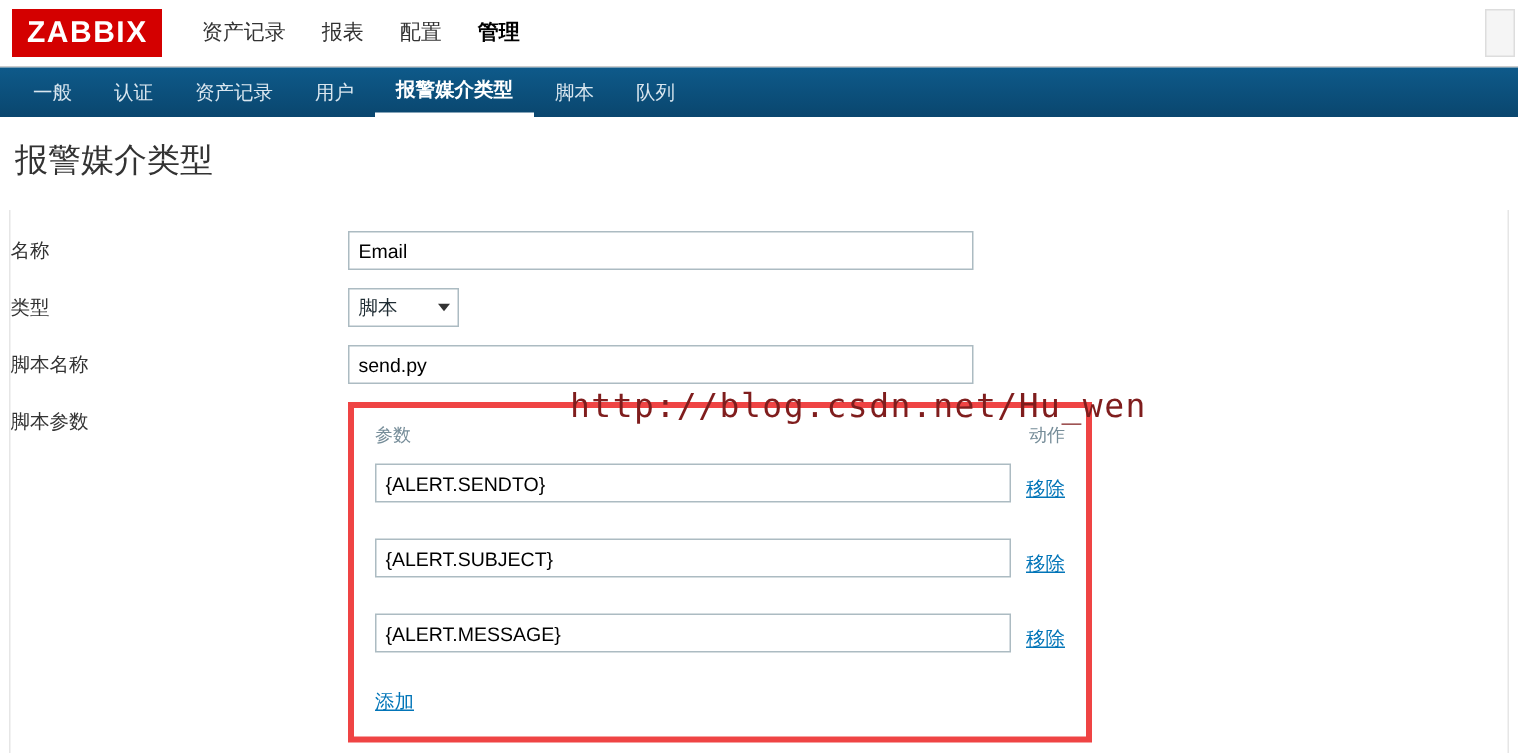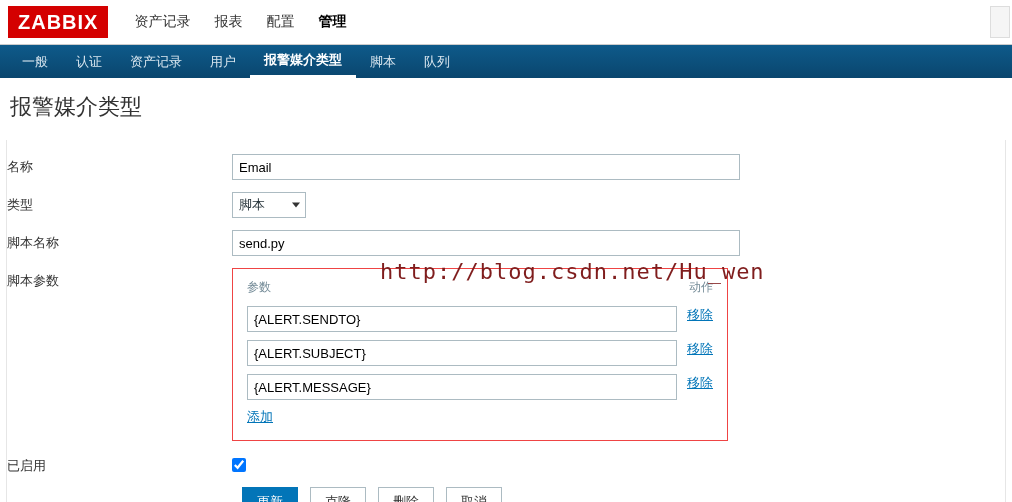--- a/index.html
+++ b/index.html
@@ -17,29 +17,29 @@
     .subnav-item.active { color: #fff; border-bottom: 3px solid #fff; font-weight: bold; }
     
     .page-title { font-size: 22px; color: #333; padding: 14px 10px 18px; font-weight: normal; }
     
     .content { background: #fff; border: 1px solid #e6e6e6; border-top: none; margin: 0 6px; padding: 14px 0 24px; }
     
     .form-row { display: flex; align-items: flex-start; margin-bottom: 12px; }
     .form-label { width: 225px; text-align: left; padding-right: 10px; padding-top: 4px; color: #333; font-size: 13px; }
     .form-field { flex: 1; }
     
-    input[type="text"] { border: 1px solid #acbbc2; padding: 4px 6px; font-size: 13px; height: 26px; width: 508px; }
+    input[type="text"] { border: 1px solid #acbbc2; padding: 4px 6px; font-size: 13px; height: 26px; width: 417px; }
     
     .select-wrap { position: relative; display: inline-block; }
     .select-box { border: 1px solid #acbbc2; height: 26px; width: 74px; padding: 4px 22px 4px 6px; font-size: 13px; background: #fff; cursor: pointer; display: flex; align-items: center; }
     .select-caret { position: absolute; right: 6px; top: 50%; transform: translateY(-50%); width: 0; height: 0; border-left: 4px solid transparent; border-right: 4px solid transparent; border-top: 5px solid #333; }
     
-    .params-box { border: 1px solid #ef4444; width: 496px; padding: 10px 14px 14px; }
+    .params-box { border: 4px solid #ef4444; width: 496px; padding: 10px 14px 14px; }
     .params-header { display: flex; justify-content: space-between; color: #768d99; font-size: 12px; margin-bottom: 10px; }
-    .param-row { display: flex; align-items: flex-start; margin-bottom: 8px; }
+    .param-row { display: flex; align-items: flex-end; margin-bottom: 24px; }
     .param-row input { flex: 1; width: auto; }
     .param-action { color: #0275b8; cursor: pointer; margin-left: 10px; font-size: 13px; text-decoration: underline; }
     .add-link { color: #0275b8; cursor: pointer; text-decoration: underline; font-size: 13px; }
     
     .checkbox { width: 14px; height: 14px; cursor: pointer; margin-top: 5px; }
     
     .btn-row { margin-left: 235px; display: flex; gap: 12px; }
     .btn { border: 1px solid #acbbc2; background: #fff; padding: 5px 14px; font-size: 13px; cursor: pointer; color: #333; }
     .btn.primary { background: #0275b8; color: #fff; border-color: #0275b8; }
     

